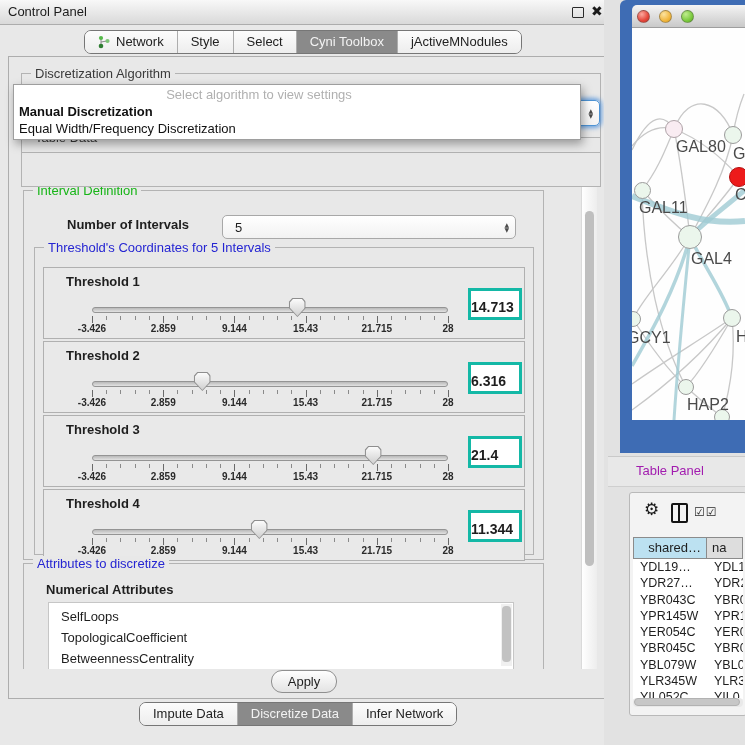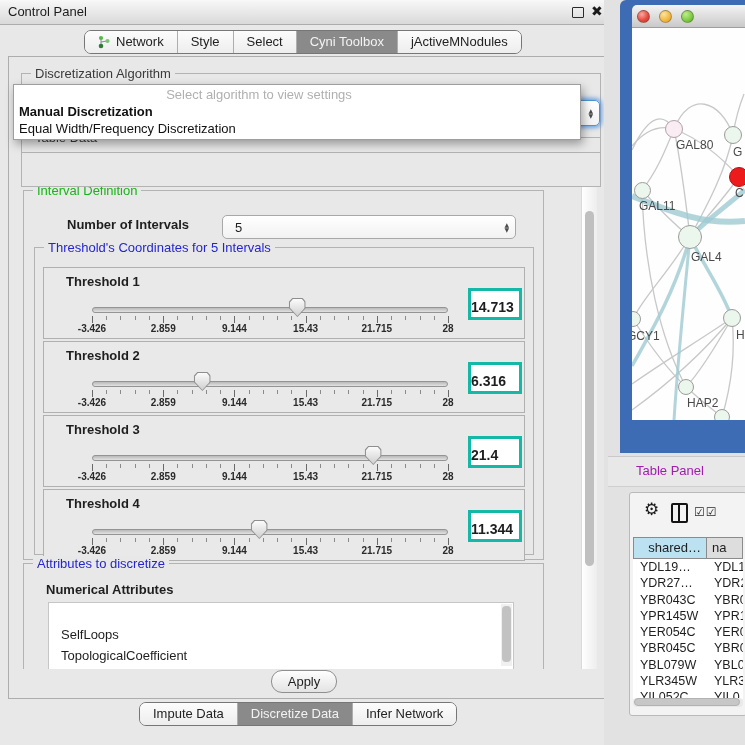--- a/index.html
+++ b/index.html
@@ -62,41 +62,41 @@
   .tick-labels{position:absolute;left:0;top:55px;width:356px;height:12px;font-size:10px;font-weight:bold;color:#2A2A2A;}
   .tick-labels span{position:absolute;transform:translateX(-50%);white-space:nowrap;}
   .tick-labels span:nth-child(1){left:0%;} .tick-labels span:nth-child(2){left:20%;}
   .tick-labels span:nth-child(3){left:40%;} .tick-labels span:nth-child(4){left:60%;}
   .tick-labels span:nth-child(5){left:80%;} .tick-labels span:nth-child(6){left:100%;}
   .thr-value{position:absolute;left:424px;top:20px;width:54px;height:32px;background:#FFFFFF;border:3px solid #14b8a6;
     line-height:32px;padding-right:5px;font-size:14px;box-sizing:border-box;font-weight:bold;}
   
   .attr-list{position:absolute;left:24px;top:38px;width:464px;height:88px;background:#FFFFFF;border:1px solid #C6C6C6;}
   .attr-list .li{line-height:21px;padding-left:12px;}
-  .attr-list .li:first-child{padding-top:21px;}
+  .attr-list .li:first-child{padding-top:3px;}
   .list-sb{position:absolute;right:1px;top:1px;width:11px;height:62px;background:#F0F0F0;}
   .list-sb .t{position:absolute;left:1px;top:2px;width:9px;height:56px;background:#C2C2C2;border-radius:4px;}
   
   .apply-btn{position:absolute;left:262px;top:613px;width:66px;height:23px;border:1px solid #8F8F8F;border-radius:11px;
     background:linear-gradient(#FEFEFE,#E3E3E3);text-align:center;line-height:21px;box-sizing:border-box;}
   
   .right-bg{position:absolute;left:604px;top:0;width:141px;height:745px;background:#E2E2E2;}
   .net-window{position:absolute;left:620px;top:0;width:125px;height:453px;background:#3E6CB4;border-top-left-radius:6px;}
   .net-titlebar{position:absolute;left:12px;top:5px;width:113px;height:23px;border-radius:5px 0 0 0;
     background:linear-gradient(#F4F4F4,#C9C9C9);border-bottom:1px solid #9E9E9E;box-sizing:border-box;}
   .light{position:absolute;top:5px;width:13px;height:13px;border-radius:50%;border:1px solid rgba(80,80,80,.45);box-sizing:border-box;}
   .light.red{left:5px;background:radial-gradient(circle at 35% 30%,#FBA89E,#E4473B 60%,#C13227);}
   .light.yellow{left:27px;background:radial-gradient(circle at 35% 30%,#FCE3A0,#F2B73F 60%,#D29A20);}
   .light.green{left:49px;background:radial-gradient(circle at 35% 30%,#C0EC8E,#7CCB3F 60%,#5BA523);}
   .net-canvas{position:absolute;left:12px;top:28px;width:113px;height:392px;background:#FEFEFE;overflow:hidden;}
   .nnode{position:absolute;border-radius:50%;box-sizing:border-box;}
   .nnode.green{background:#EBF6EC;border:1px solid #9B9B9B;}
   .nnode.pink{background:#F9ECF2;border:1px solid #AFA3A8;}
   .nnode.red{background:#ED1B1B;border:1px solid #B30F0F;}
-  .nlabel{position:absolute;font-size:12px;color:#4A4A4A;white-space:nowrap;}
+  .nlabel{position:absolute;font-size:16px;color:#4A4A4A;white-space:nowrap;}
   
   .tp-bar{position:absolute;left:608px;top:456px;width:137px;height:29px;background:#E8E8E8;
     border-top:1px solid #C9C9C9;border-bottom:1px solid #CFCFCF;}
   .tp-bar .t{position:absolute;left:28px;top:6px;color:#a21caf;}
   .tp-panel{position:absolute;left:629px;top:492px;width:116px;height:222px;background:#F3F3F3;
     border:1px solid #B9B9B9;border-radius:3px;box-sizing:content-box;}
   .gear{position:absolute;left:14px;top:6px;font-size:17px;color:#1a1a1a;font-family:"DejaVu Sans",sans-serif;}
   .col-icon{position:absolute;left:41px;top:10px;width:13px;height:16px;border:2px solid #141414;border-radius:2px;}
   .col-icon:after{content:"";position:absolute;left:5px;top:0;bottom:0;width:2px;background:#141414;}
   .checks{position:absolute;left:64px;top:12px;font-size:12px;letter-spacing:1px;color:#2a2a2a;font-family:"DejaVu Sans",sans-serif;}

